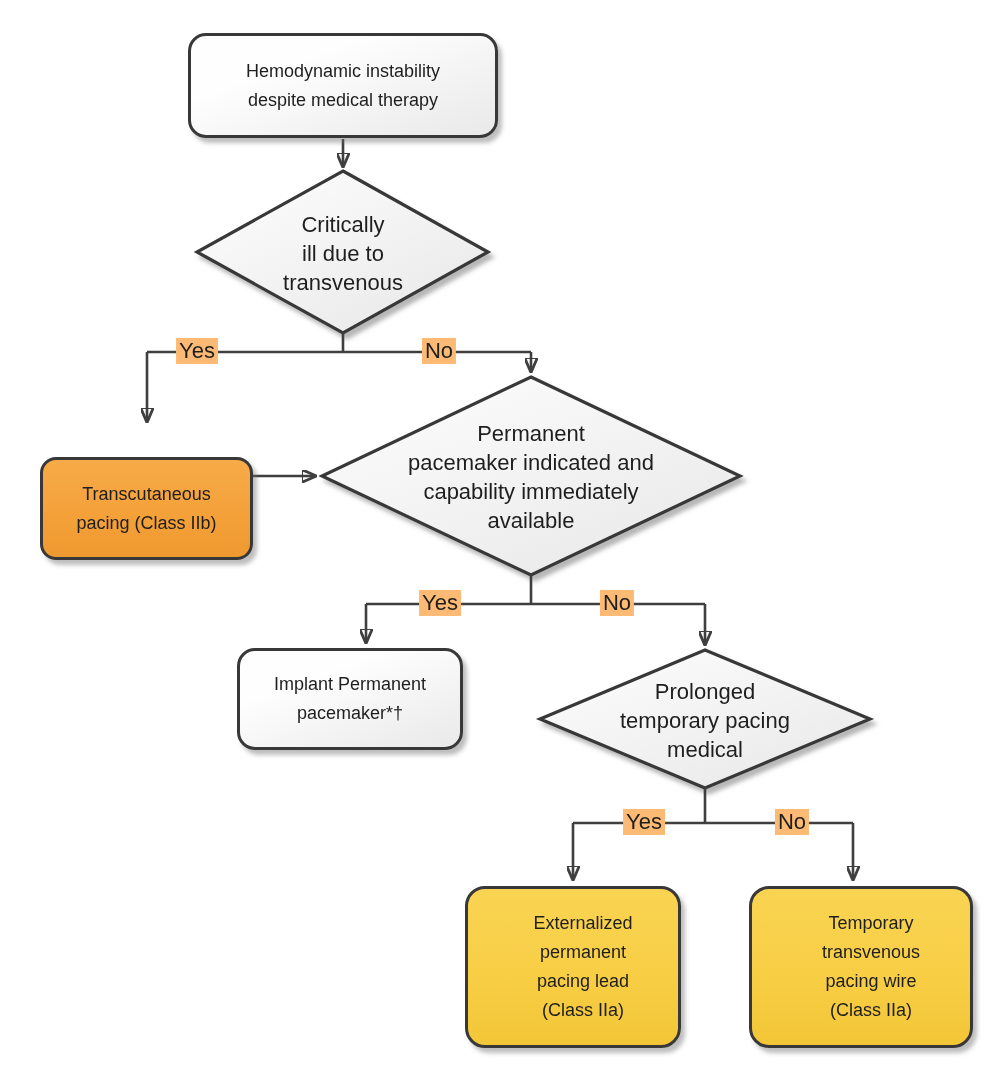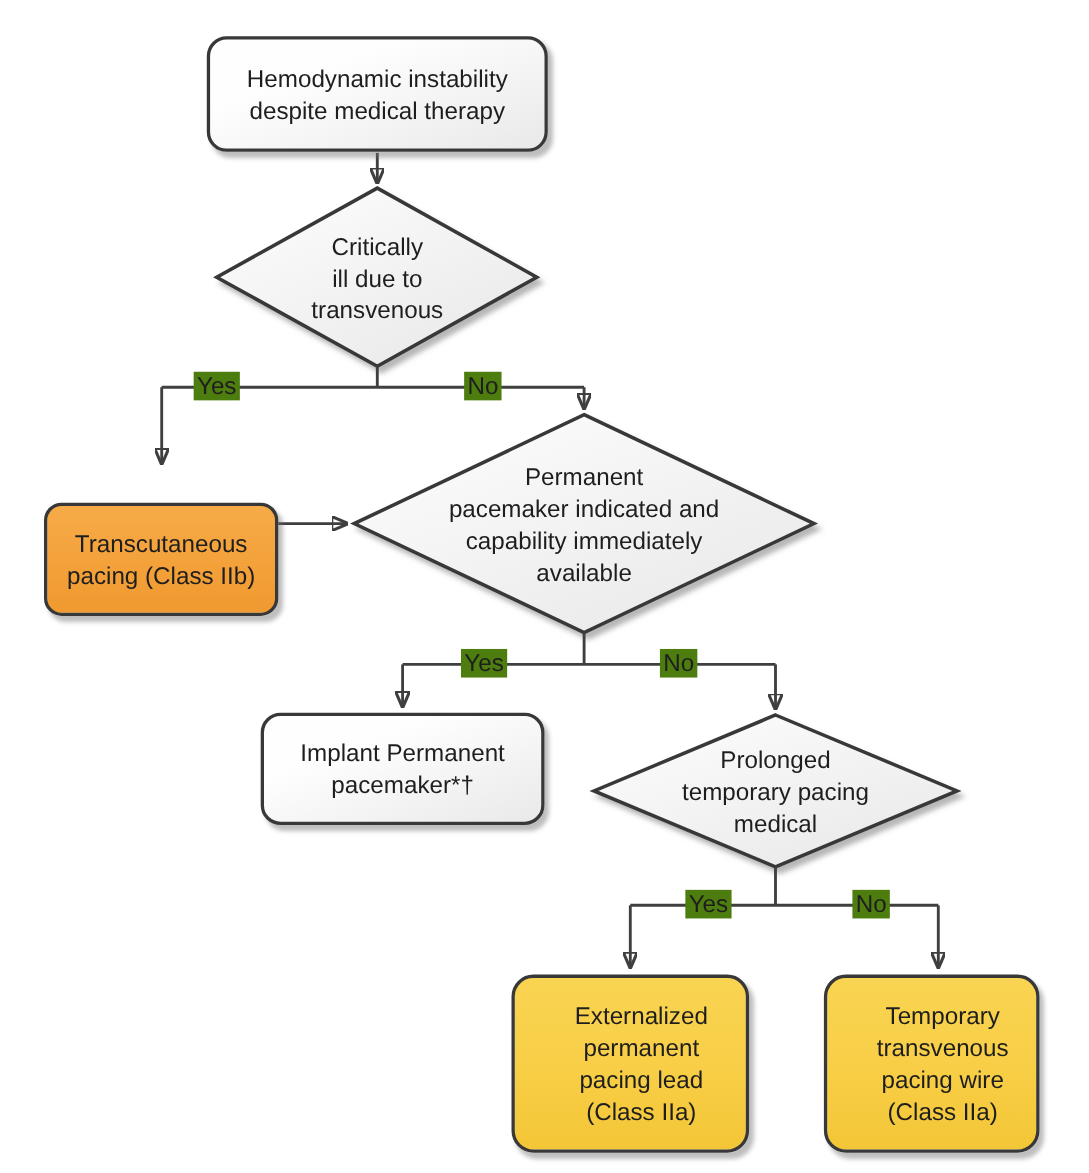--- a/index.html
+++ b/index.html
@@ -22,37 +22,37 @@
   }
   .connectors{position:absolute;left:0;top:0;width:990px;height:1066px;}
   .connectors path{stroke:var(--line);stroke-width:2.6;fill:none;}
   .connectors polygon{stroke:var(--shape-border);stroke-width:3.2;stroke-linejoin:miter;}
 
   .node{
     position:absolute;box-sizing:border-box;
     border:3.2px solid var(--shape-border);
     display:flex;align-items:center;justify-content:center;
     text-align:center;
-    font-size:22px;line-height:29px;
+    font-size:18px;line-height:29px;
     background:linear-gradient(160deg,var(--neutral-top) 30%,var(--neutral-bottom) 100%);
     border-radius:18px;
     box-shadow:4px 5px 4px rgba(110,110,110,0.45);
   }
   .node .lbl{white-space:pre-line;}
   .node.orange{background:linear-gradient(180deg,#f6ab48 0%,var(--orange-fill) 55%,#ef9a30 100%);border-radius:16px;}
   .node.yellow{background:linear-gradient(180deg,#f9d452 0%,var(--yellow-fill) 55%,#f3c637 100%);border-radius:20px;padding-left:20px;}
 
   .dtext{
     position:absolute;transform:translate(-50%,-50%);
     text-align:center;white-space:pre-line;
     font-size:22px;line-height:29px;
   }
   .branch-label{
     position:absolute;transform:translate(-50%,-54%);
-    background:#4d7c0f;padding:0 3px;
+    background:#fdba74;padding:0 3px;
     font-size:22px;line-height:26px;
   }
 </style>
 </head>
 <body>
 
 <div class="canvas">
 
   <svg class="connectors" width="990" height="1066" viewBox="0 0 990 1066" xmlns="http://www.w3.org/2000/svg">
     <defs>
@@ -122,39 +122,39 @@
   </div>
 
   <div class="dtext" style="left:531px;top:477px;width:320px;">Permanent
 pacemaker indicated and
 capability immediately
 available</div>
 
   <span class="branch-label" style="left:440px;top:604px;">Yes</span>
   <span class="branch-label" style="left:617px;top:604px;">No</span>
 
-  <div class="node" style="left:237px;top:648px;width:258px;height:102px;">
+  <div class="node" style="left:237px;top:648px;width:226px;height:102px;">
     <span class="lbl">Implant Permanent
 pacemaker*†</span>
   </div>
 
   <div class="dtext" style="left:705px;top:720px;width:260px;">Prolonged
 temporary pacing
 medical</div>
 
   <span class="branch-label" style="left:644px;top:823px;">Yes</span>
   <span class="branch-label" style="left:792px;top:823px;">No</span>
 
   <div class="node yellow" style="left:465px;top:886px;width:216px;height:162px;">
     <span class="lbl">Externalized
 permanent
 pacing lead
 (Class IIa)</span>
   </div>
 
-  <div class="node yellow" style="left:749px;top:886px;width:196px;height:162px;">
+  <div class="node yellow" style="left:749px;top:886px;width:224px;height:162px;">
     <span class="lbl">Temporary
 transvenous
 pacing wire
 (Class IIa)</span>
   </div>
 
 </div>
 
 </body></html>

